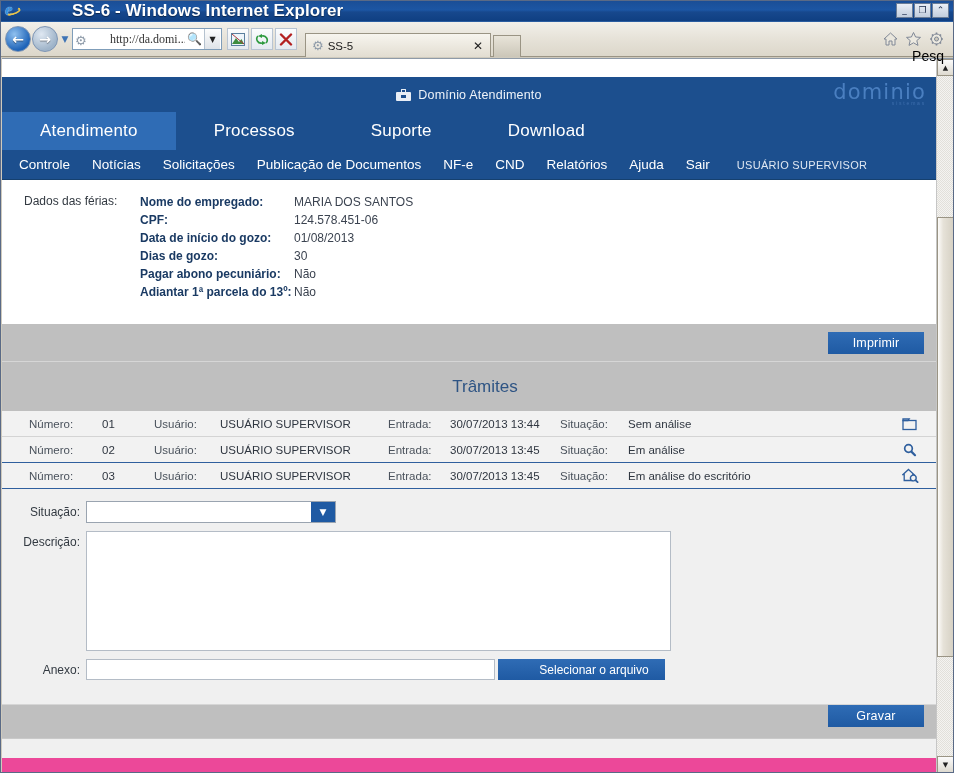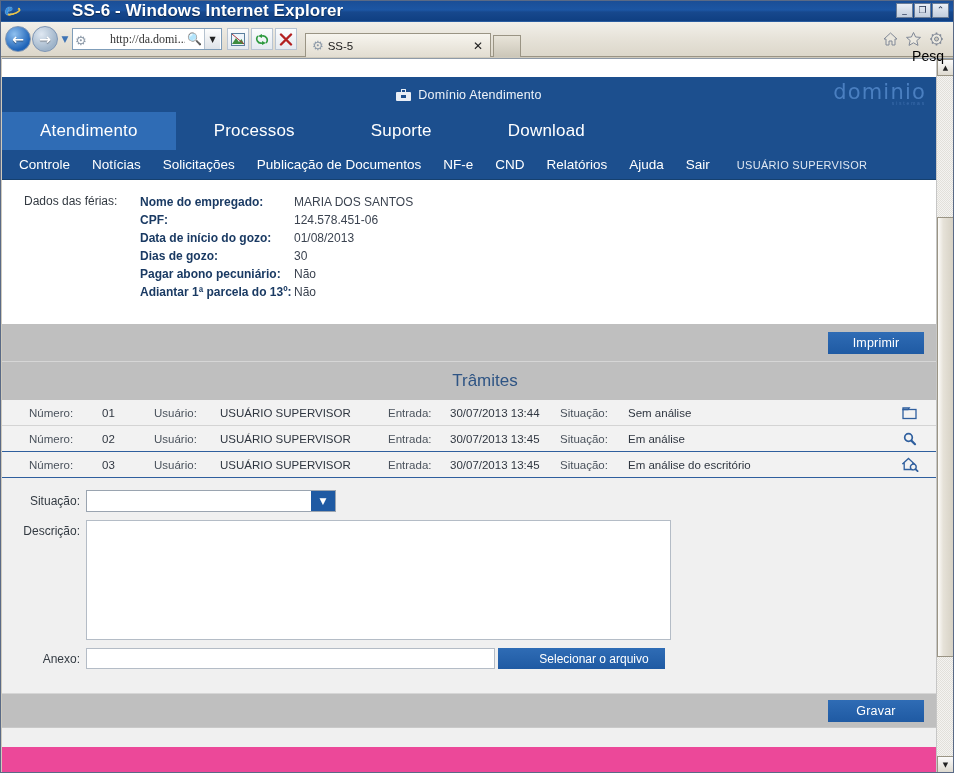--- a/index.html
+++ b/index.html
@@ -288,21 +288,21 @@
     font-size: 12.5px;
     border: none;
     height: 22px;
     min-width: 96px;
     display:flex; align-items:center; justify-content:center;
     letter-spacing:.2px;
   }
 
   .section-title {
     background:#bfbfbf;
-    height: 39px;
+    height: 50px;
     display:flex; align-items:center; justify-content:center;
     color:#2e5484;
     font-size: 17px;
     border-top: 1px solid #d6d6d6;
     padding-left: 32px;
   }
 
   .tramites-rows { background:#f2f2f2;border-radius:10px; }
   .trow {
     height: 26px;
@@ -366,21 +366,21 @@
     background: linear-gradient(to bottom,#2f6cb5,#1f5aa3);
     color:#fff; font-size: 12px;
     display:flex;align-items:center;justify-content:center;
     margin-left: 3px;
     padding-left: 25px;
   }
 
   .footbar {
     background:#bfbfbf;
     height: 34px;
-    display:flex; align-items:center; justify-content:flex-end;
+    display:flex; align-items:flex-start; justify-content:flex-end;
     padding-right: 12px;
     border-top:1px solid #d6d6d6;
     padding-left:15px;
   }
   .bottom-strip { height: 20px; background:#f0f0f0; border-top:1px solid #c9c9c9;}
 
   
   .vscroll {
     position:absolute; right: 0; top: 0;
     width: 17px; height: 714px;

